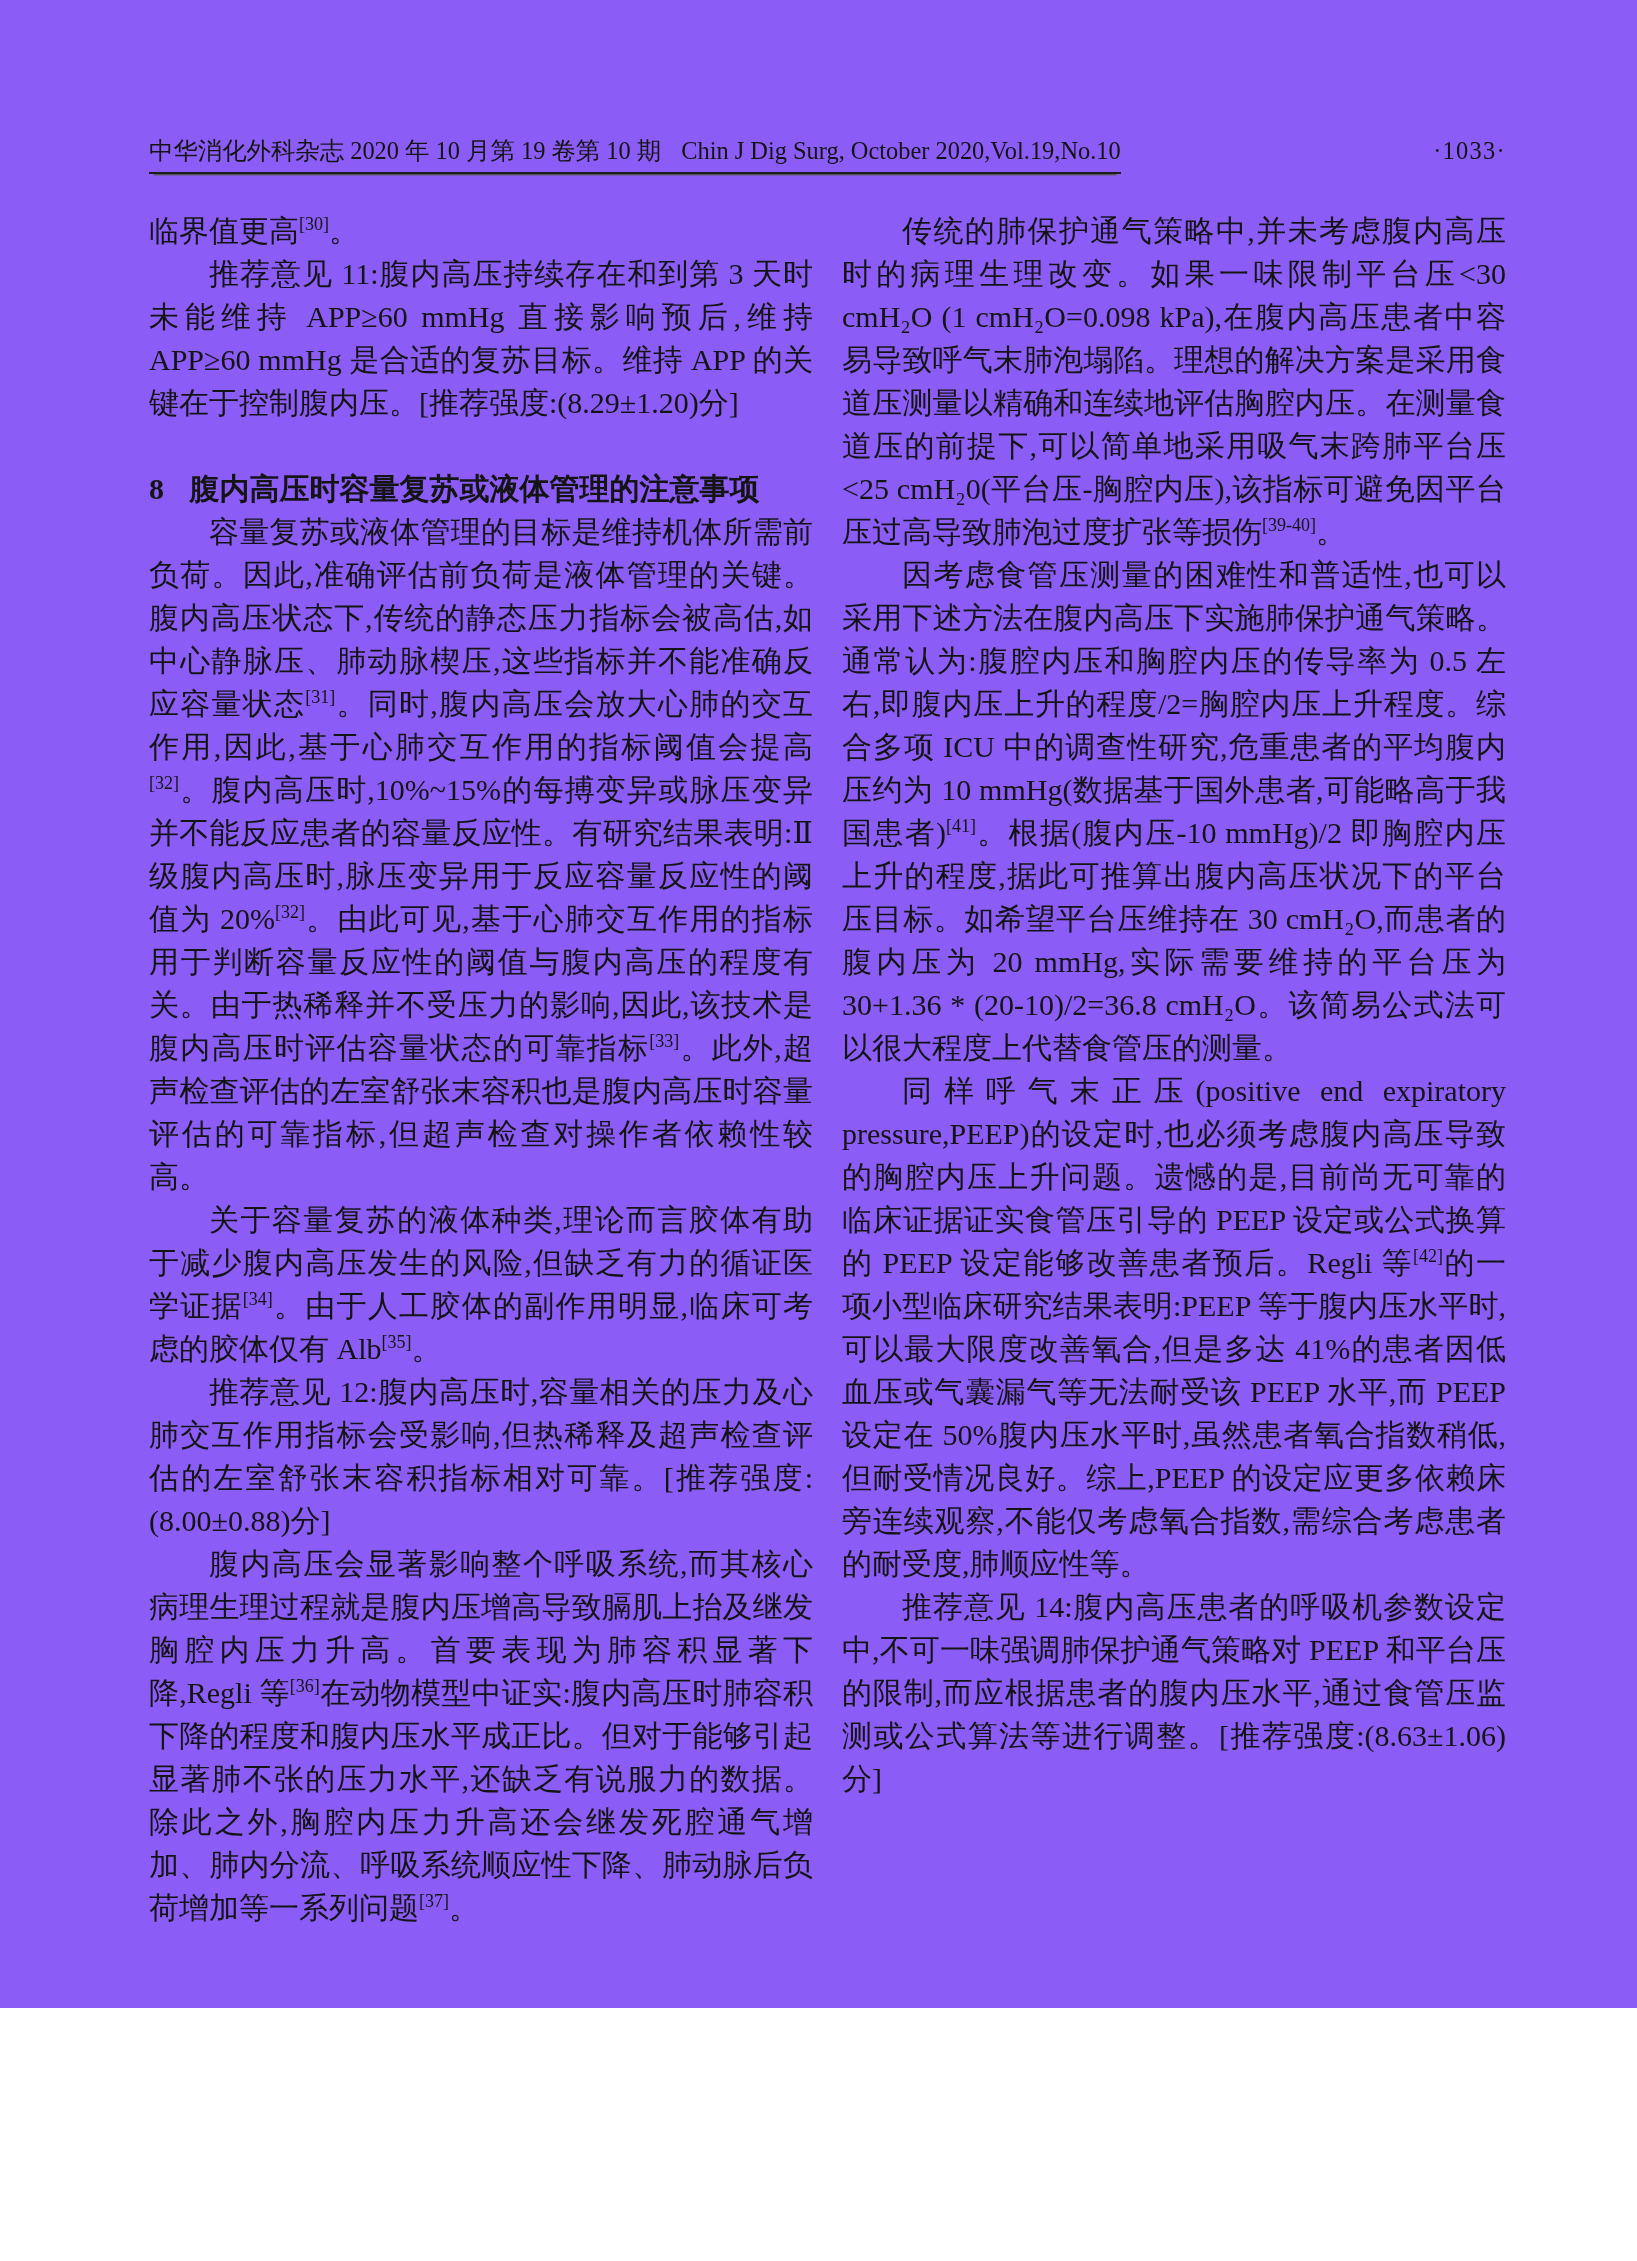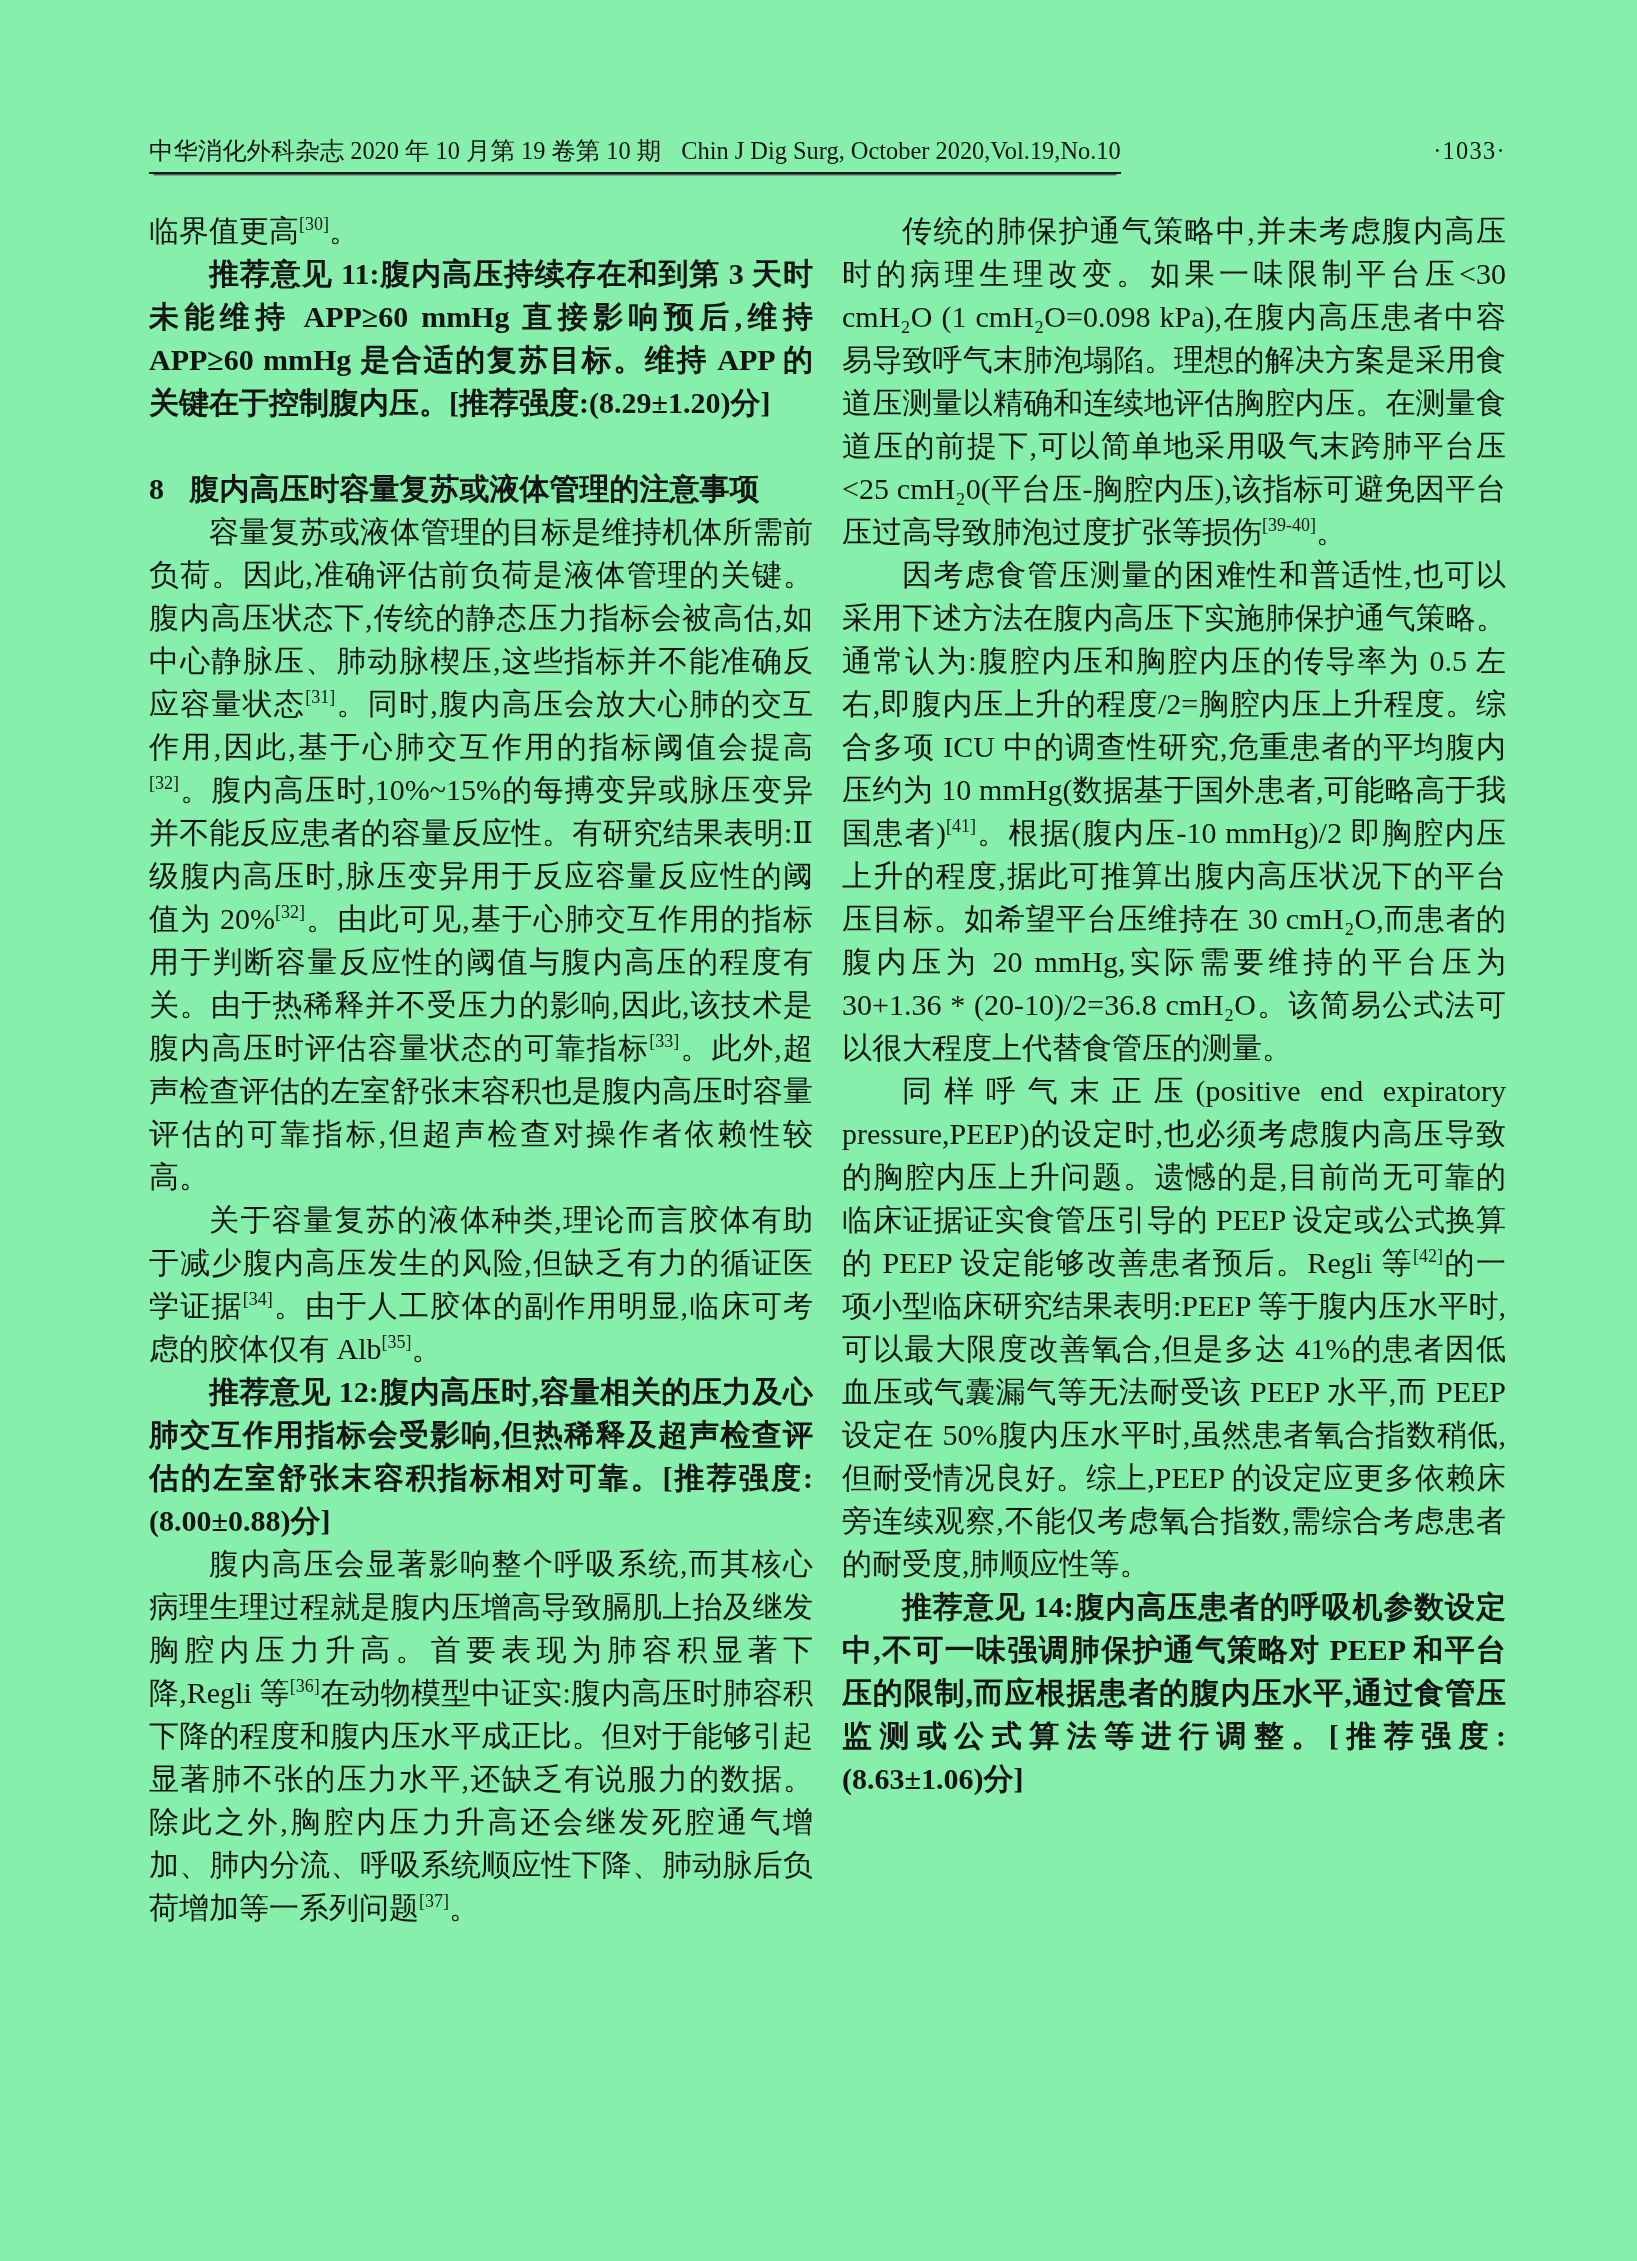--- a/index.html
+++ b/index.html
@@ -1,21 +1,21 @@
 <!DOCTYPE html>
 <html style="font-size:10.6px"><head>
 <meta charset="utf-8">
 <style>
   html,body{margin:0;padding:0;}
   body{
     width:1638px;height:2261px;background:#ffffff;
     font-family:"Liberation Serif","DejaVu Serif",serif;
     color:#141414;
   }
-  .page{position:relative;width:1638px;height:2261px;background:#86efac;overflow:hidden;}
+  .page{position:relative;width:1638px;height:2008px;background:#8b5cf6;overflow:hidden;}
 
   
   .running-head{
     position:absolute;top:136px;left:149px;width:1357px;
     display:flex;justify-content:space-between;align-items:baseline;
     font-size:24.4px;line-height:30px;white-space:nowrap;
   }
   .head-cite{
     border-bottom:2.6px solid #1b1b1b;
     box-shadow:0 6px 0 -4.6px #555;
@@ -29,21 +29,21 @@
     position:absolute;top:209px;left:149px;width:1357px;height:1921px;
     display:flex;gap:29px;
   }
   .col{
     width:665px;height:100%;overflow:hidden;
     font-size:30px;line-height:43px;
     text-align:justify;
   }
   .col p{margin:0;}
   p.indent{text-indent:2em;}
-  p.bold{font-weight:bold;}
+  p.bold{font-weight:normal;}
   h2.sec-heading{
     margin:43px 0 0 0;
     font-size:30px;line-height:43px;font-weight:bold;text-align:left;
   }
   .col h2.sec-heading:first-child{margin-top:0;}
   .h-num{margin-right:0.85em;}
   sup{font-size:60%;line-height:0;vertical-align:super;letter-spacing:0;}
 </style>
 </head>
 <body>

